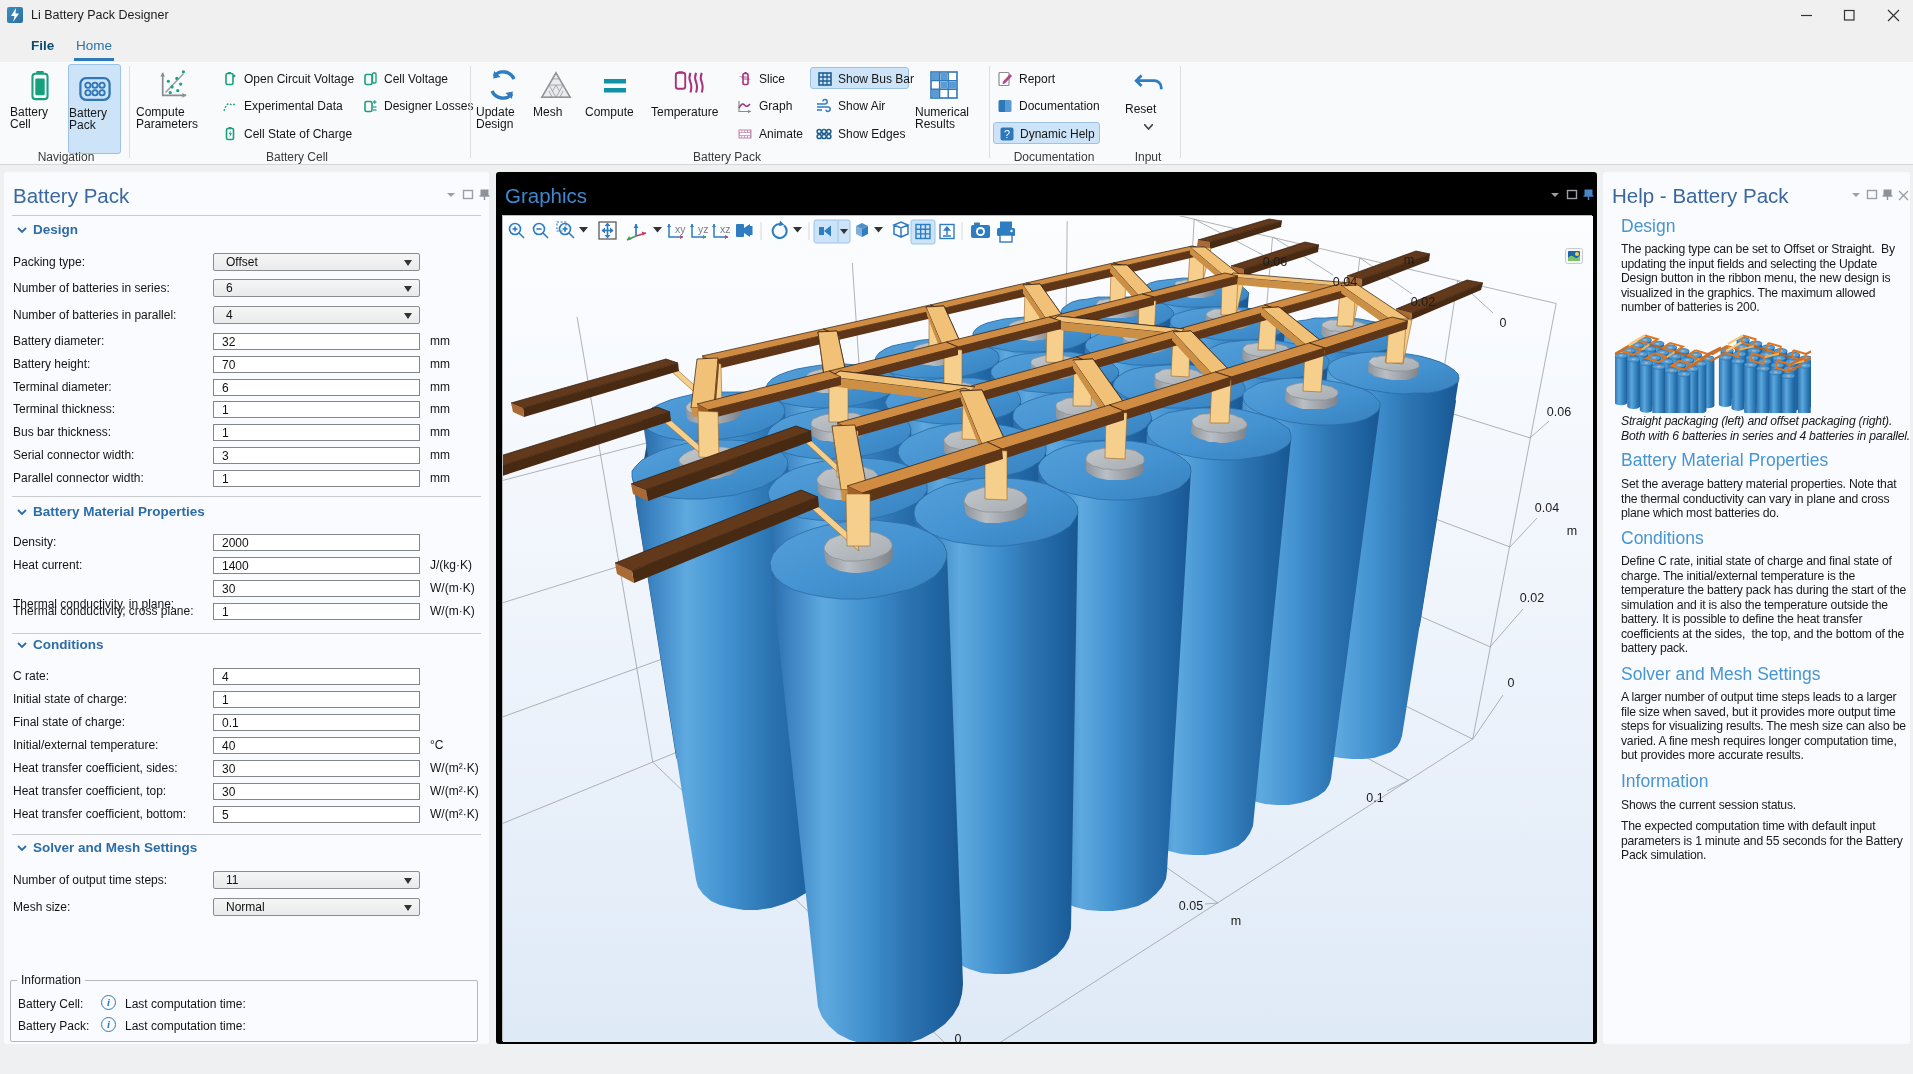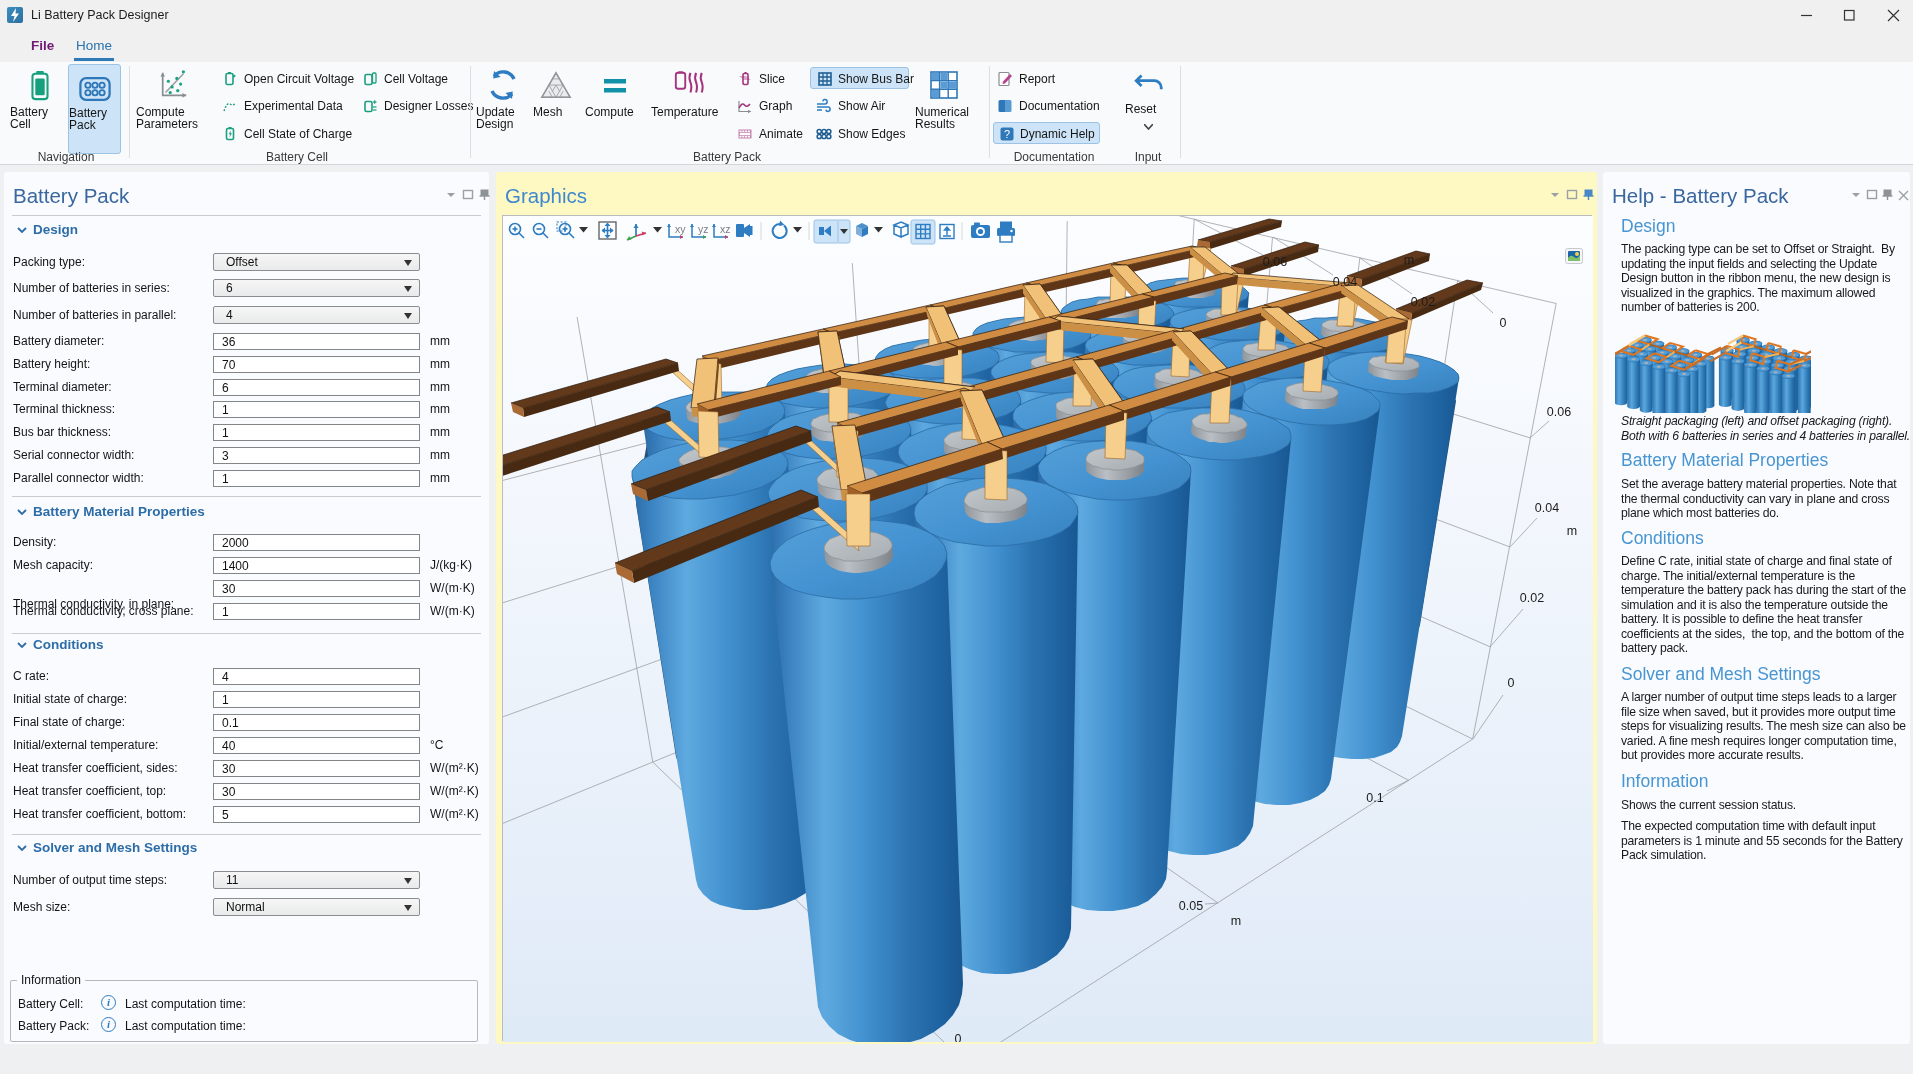--- a/index.html
+++ b/index.html
@@ -1,36 +1,36 @@
 <!DOCTYPE html>
 <html><head><meta charset="utf-8"><style>
 *{margin:0;padding:0;box-sizing:border-box}
 html,body{width:1913px;height:1074px;overflow:hidden;font-family:"Liberation Sans",sans-serif;background:#eef0f1;-webkit-font-smoothing:antialiased}
 #titlebar{position:absolute;left:0;top:0;width:1913px;height:30px;background:#f0f0f0}
 #titlebar .t{position:absolute;left:31px;top:8px;font-size:12.5px;color:#1b1b1b}
 #appicon{position:absolute;left:7px;top:7px;width:16px;height:16px;background:linear-gradient(135deg,#3b8dc0,#2d6f9e);border-radius:2px}
 #appicon svg{position:absolute;left:2px;top:1px}
 .wbtn{position:absolute;top:0;width:45px;height:30px}
 #menurow{position:absolute;left:0;top:30px;width:1913px;height:32px;background:#f0f0f0}
-#menurow .file{position:absolute;left:31px;top:8px;font-size:13.5px;color:#701a75;font-weight:600}
+#menurow .file{position:absolute;left:31px;top:8px;font-size:13.5px;color:#0c4a6e;font-weight:600}
 #menurow .home{position:absolute;left:76px;top:8px;font-size:13.5px;color:#2b72ab}
 #menurow .hline{position:absolute;left:74px;top:28px;width:40px;height:3px;background:#2e7ab8}
 #ribbon{position:absolute;left:0;top:62px;width:1913px;height:103px;background:#f8fafc;border-bottom:1px solid #d4d6d9}
 .rsep{position:absolute;top:4px;height:92px;width:1px;background:#dcdee1}
 .glabel{position:absolute;top:88px;font-size:12px;color:#3a3a3a;text-align:center;white-space:nowrap}
 .bigbtn{position:absolute;top:2px;height:90px;text-align:left;font-size:12px;color:#161616}
 .bigbtn .ic{position:absolute;left:50%;transform:translateX(-50%);top:5px;width:32px;height:32px}
 .bigbtn .tx{position:absolute;top:43px;width:100%;line-height:11.5px}
 .selbtn{background:#cde4f8;border:1px solid #9cc3e5;border-radius:3px}
 .smallrow{position:absolute;height:20px;font-size:12px;color:#161616;white-space:nowrap}
 .smallrow .ic{position:absolute;left:0;top:1px;width:16px;height:16px}
 .smallrow .tx{position:absolute;left:22px;top:2px}
 .selsmall{background:#cde4f8;border:1px solid #9cc3e5;border-radius:3px}
 #leftpanel{position:absolute;left:4px;top:172px;width:485px;height:872px;background:#fafbfe;border-radius:3px}
-#gpanel{position:absolute;left:496px;top:172px;width:1101px;height:872px;background:#fef9c3;border-radius:3px}
+#gpanel{position:absolute;left:496px;top:172px;width:1101px;height:872px;background:#000000;border-radius:3px}
 #hpanel{position:absolute;left:1603px;top:172px;width:307px;height:872px;background:#fafbfe;border-radius:3px}
 .ptitle{position:absolute;left:9px;top:12px;font-size:20.5px}
 #leftpanel .ptitle,#hpanel .ptitle{color:#39679e}
 #gpanel .ptitle{color:#3f88cf}
 .pchrome{position:absolute;top:17px;height:12px}
 .sectionline{position:absolute;left:8px;right:8px;height:1px;background:#c9cbce}
 .sechead{position:absolute;left:29px;font-size:13.5px;font-weight:700;color:#2d6da7}
 .chev{position:absolute;left:13px;width:10px;height:10px}
 .flabel{position:absolute;left:9px;font-size:12px;color:#141414;white-space:nowrap}
 .funit{position:absolute;left:426px;font-size:12px;color:#141414;white-space:nowrap}
@@ -308,21 +308,21 @@
       <path d="M1 2 L5 6 L9 2" stroke="#2d6da7" stroke-width="1.8" fill="none"></path>
     </svg>
  <div class="sechead" style="top:50px">Design</div>
  <div class="flabel" style="top:83px">Packing type:</div>
     <div class="combo" style="top:81px">Offset</div>
  <div class="flabel" style="top:109px">Number of batteries in series:</div>
     <div class="combo" style="top:107px">6</div>
  <div class="flabel" style="top:136px">Number of batteries in parallel:</div>
     <div class="combo" style="top:134px">4</div>
  <div class="flabel" style="top:162px">Battery diameter:</div>
-    <div class="tinput" style="top:161px">36</div>
+    <div class="tinput" style="top:161px">32</div>
     <div class="funit" style="top:162px">mm</div>
  <div class="flabel" style="top:185px">Battery height:</div>
     <div class="tinput" style="top:184px">70</div>
     <div class="funit" style="top:185px">mm</div>
  <div class="flabel" style="top:208px">Terminal diameter:</div>
     <div class="tinput" style="top:207px">6</div>
     <div class="funit" style="top:208px">mm</div>
  <div class="flabel" style="top:230px">Terminal thickness:</div>
     <div class="tinput" style="top:229px">1</div>
     <div class="funit" style="top:230px">mm</div>
@@ -335,21 +335,21 @@
  <div class="flabel" style="top:299px">Parallel connector width:</div>
     <div class="tinput" style="top:298px">1</div>
     <div class="funit" style="top:299px">mm</div>
  <div class="sectionline" style="top:324px"></div>
  <svg class="chev" style="top:336px" width="10" height="8">
       <path d="M1 2 L5 6 L9 2" stroke="#2d6da7" stroke-width="1.8" fill="none"></path>
     </svg>
  <div class="sechead" style="top:332px">Battery Material Properties</div>
  <div class="flabel" style="top:363px">Density:</div>
     <div class="tinput" style="top:362px">2000</div>
- <div class="flabel" style="top:386px">Mesh capacity:</div>
+ <div class="flabel" style="top:386px">Heat current:</div>
     <div class="tinput" style="top:385px">1400</div>
     <div class="funit" style="top:386px">J/(kg·K)</div>
  <div class="flabel" style="top:425px">Thermal conductivity, in plane:</div>
     <div class="tinput" style="top:408px">30</div>
     <div class="funit" style="top:409px">W/(m·K)</div>
  <div class="flabel" style="top:432px">Thermal conductivity, cross plane:</div>
     <div class="tinput" style="top:431px">1</div>
     <div class="funit" style="top:432px">W/(m·K)</div>
  <div class="sectionline" style="top:461px"></div>
  <svg class="chev" style="top:469px" width="10" height="8">

